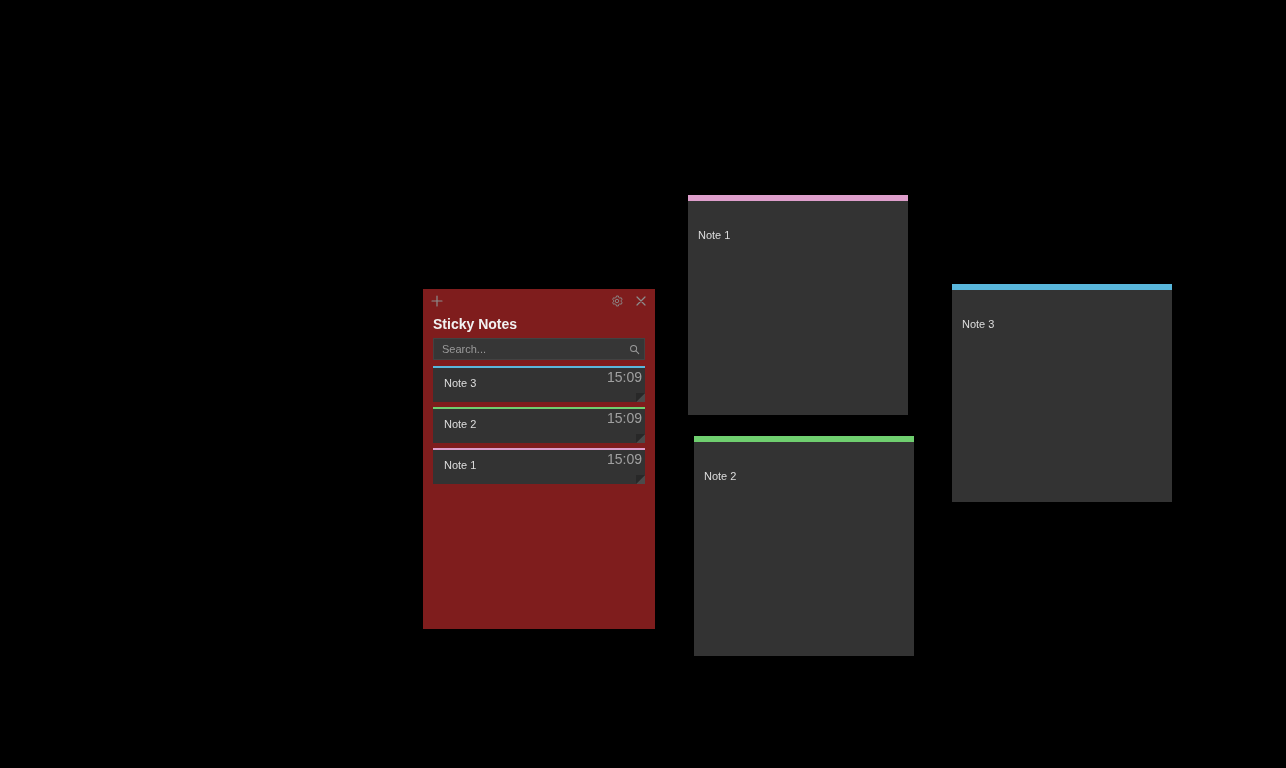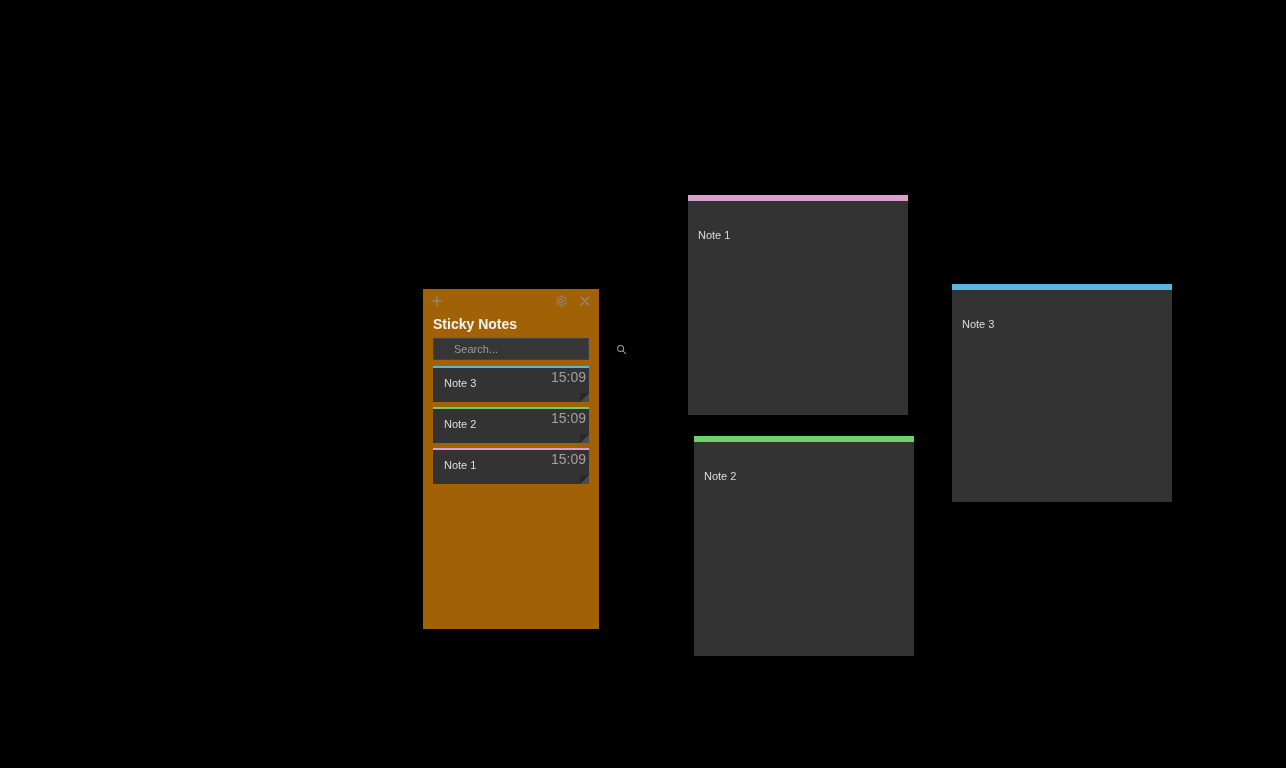--- a/index.html
+++ b/index.html
@@ -15,23 +15,23 @@
       font-family: "Segoe UI", Tahoma, Geneva, Verdana, sans-serif;
       position: relative;
       overflow: hidden;
     }
 
     
     .main-window {
       position: absolute;
       left: 423px;
       top: 289px;
-      width: 176px;
+      width: 232px;
       height: 340px;
-      background: #a16207;
+      background: #7f1d1d;
     }
 
     .main-titlebar {
       height: 24px;
       display: flex;
       align-items: center;
       padding: 0 2px;
       color: #9a9a9a;
     }
 
@@ -74,21 +74,21 @@
       border: 1px solid #424242;
     }
 
     .search-field input {
       flex: 1;
       background: transparent;
       border: none;
       outline: none;
       color: #d0d0d0;
       font-size: 11px;
-      padding: 0 20px;
+      padding: 0 8px;
     }
 
     .search-field input::placeholder {
       color: #9a9a9a;
     }
 
     .search-field .search-icon {
       width: 20px;
       display: flex;
       align-items: center;

